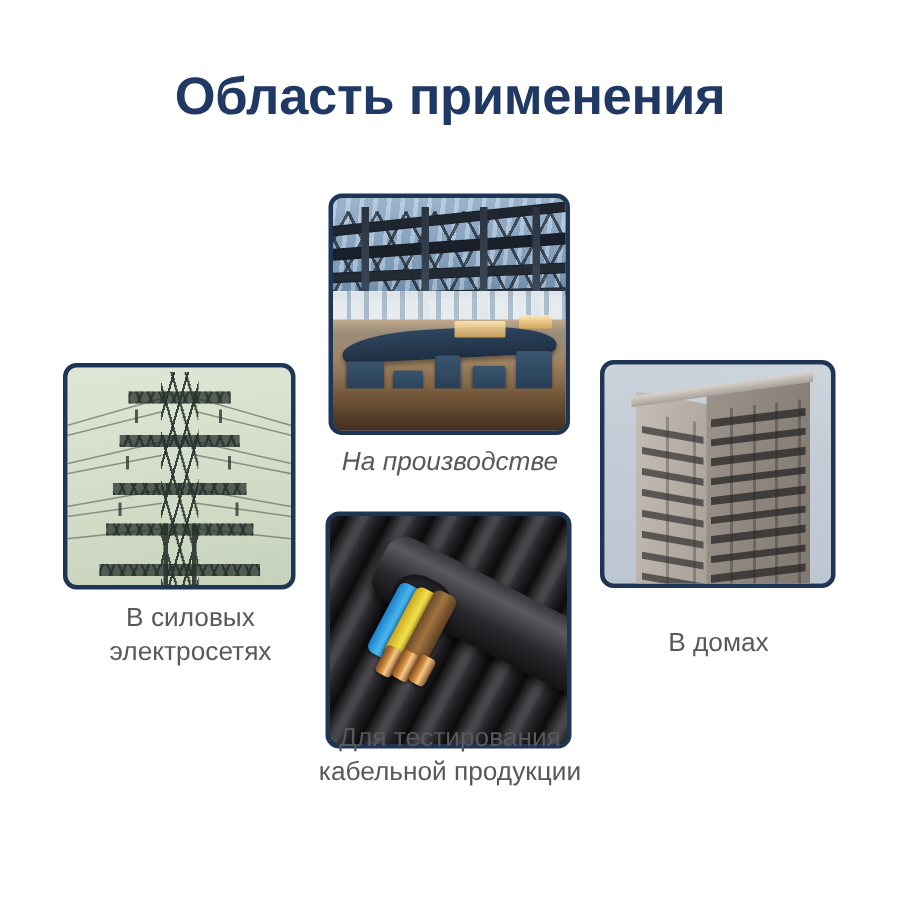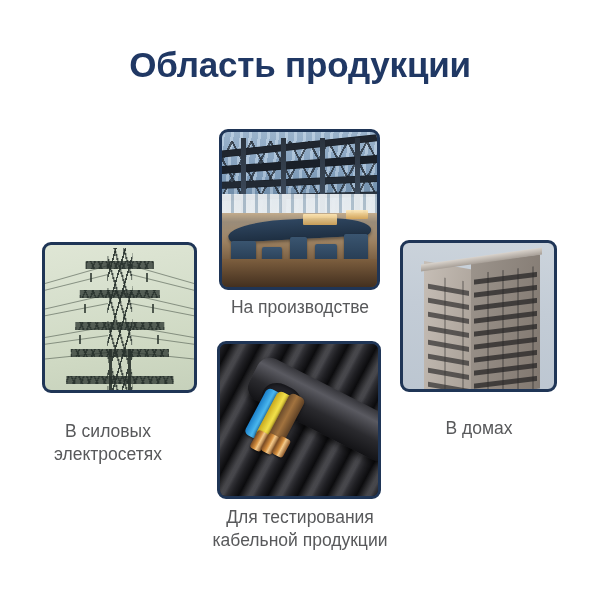--- a/index.html
+++ b/index.html
@@ -57,30 +57,30 @@
     text-align: center;
     color: #58595b;
     font-size: 17.5px;
     line-height: 23px;
     font-weight: normal;
     white-space: pre-line;
   }
 
   
   #card-production { left: 219px; top: 129px; width: 161px; height: 161px; }
-  #cap-production  { left: 180px; top: 296px; width: 240px; }
+  #cap-production  { left: 180px; top: 296px; width: 240px; font-style: italic; }
 
   #card-grid       { left: 42px;  top: 242px; width: 155px; height: 151px; }
-  #cap-grid        { left: 8px;  top: 400px; width: 200px; margin-top: 20px; }
+  #cap-grid        { left: 27px;  top: 400px; width: 200px; }
 
   #card-homes      { left: 400px; top: 240px; width: 157px; height: 152px; }
   #cap-homes       { left: 398px; top: 400px; width: 162px; margin-top: 17px; }
 
   #card-cables     { left: 217px; top: 341px; width: 164px; height: 158px; }
-  #cap-cables      { left: 160px; top: 506px; width: 280px; }
+  #cap-cables      { left: 160px; top: 480px; width: 280px; }
 
   
   .ph-factory {
     background:
       linear-gradient(180deg,#9fb7ce 0%, #8ba6c2 18%, #7e9bb8 30%, #6d8aa6 42%,
                       #cdbfa5 54%, #b9a288 64%, #8c6f52 78%, #6d5239 92%, #4b3826 100%);
   }
   
   .fx-glaze {
     position: absolute; left: 0; right: 0; top: 0; height: 52%;
@@ -273,21 +273,21 @@
     width: 7.5%; height: 13%;
     border-radius: 3px;
     background: linear-gradient(90deg,#7a4a22,#d6903f 40%,#f3c98a 58%,#8a5528);
     transform-origin: top center;
     box-shadow: 0 1px 2px rgba(0,0,0,.6);
   }
 </style>
 </head>
 <body>
 
-<div class="page-title">Область продукции</div>
+<div class="page-title">Область применения</div>
 
 <div class="card" id="card-production">
   <div class="photo ph-factory">
     <div class="photo-inner">
       <div class="fx-glaze"></div>
       <div class="fx-web"></div>
       <div class="fx-truss fx-t1"></div>
       <div class="fx-truss fx-t2"></div>
       <div class="fx-truss fx-t3"></div>
       <div class="fx-truss fx-t4"></div>

